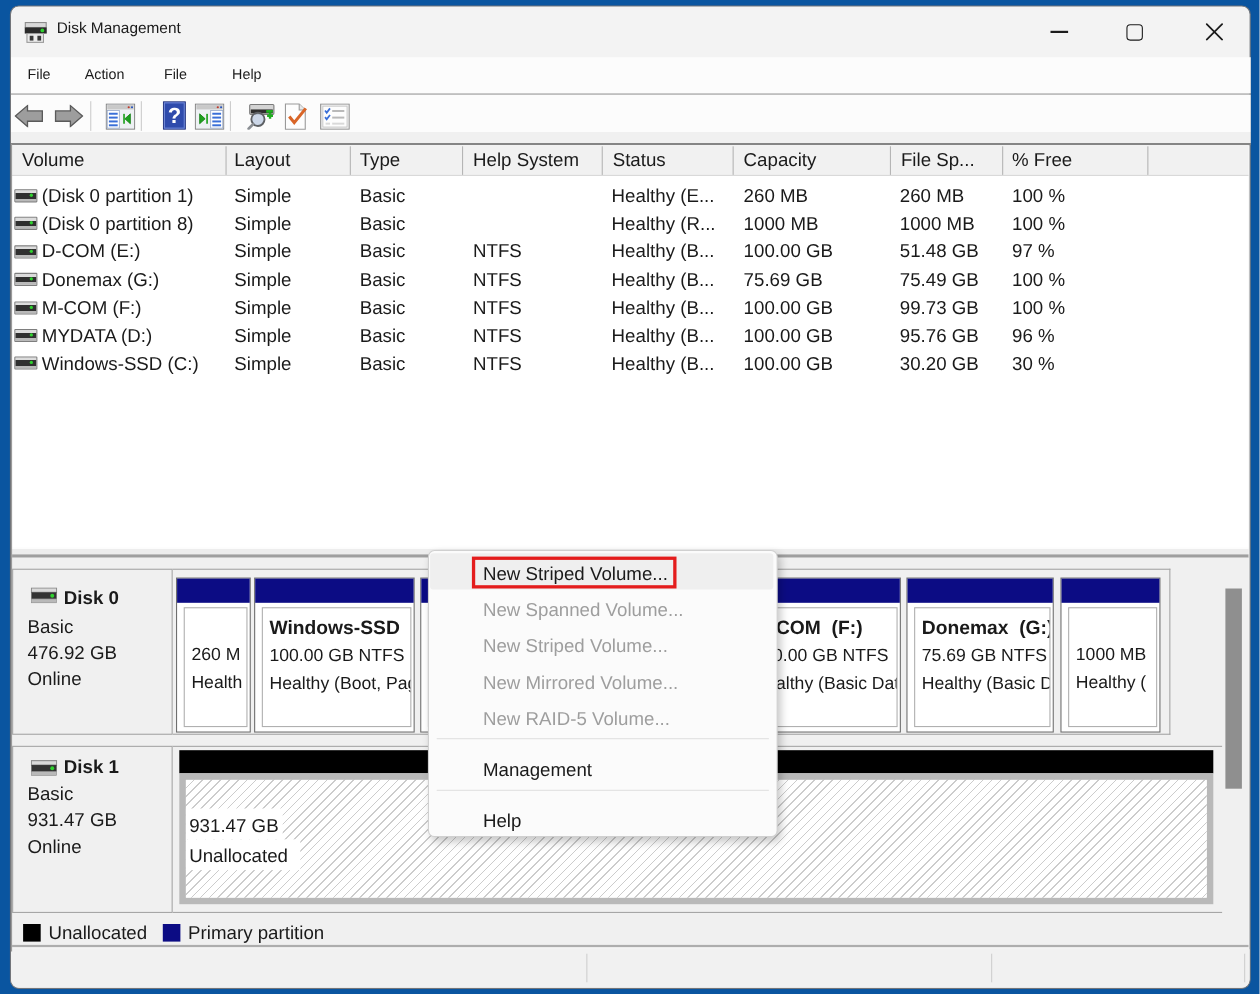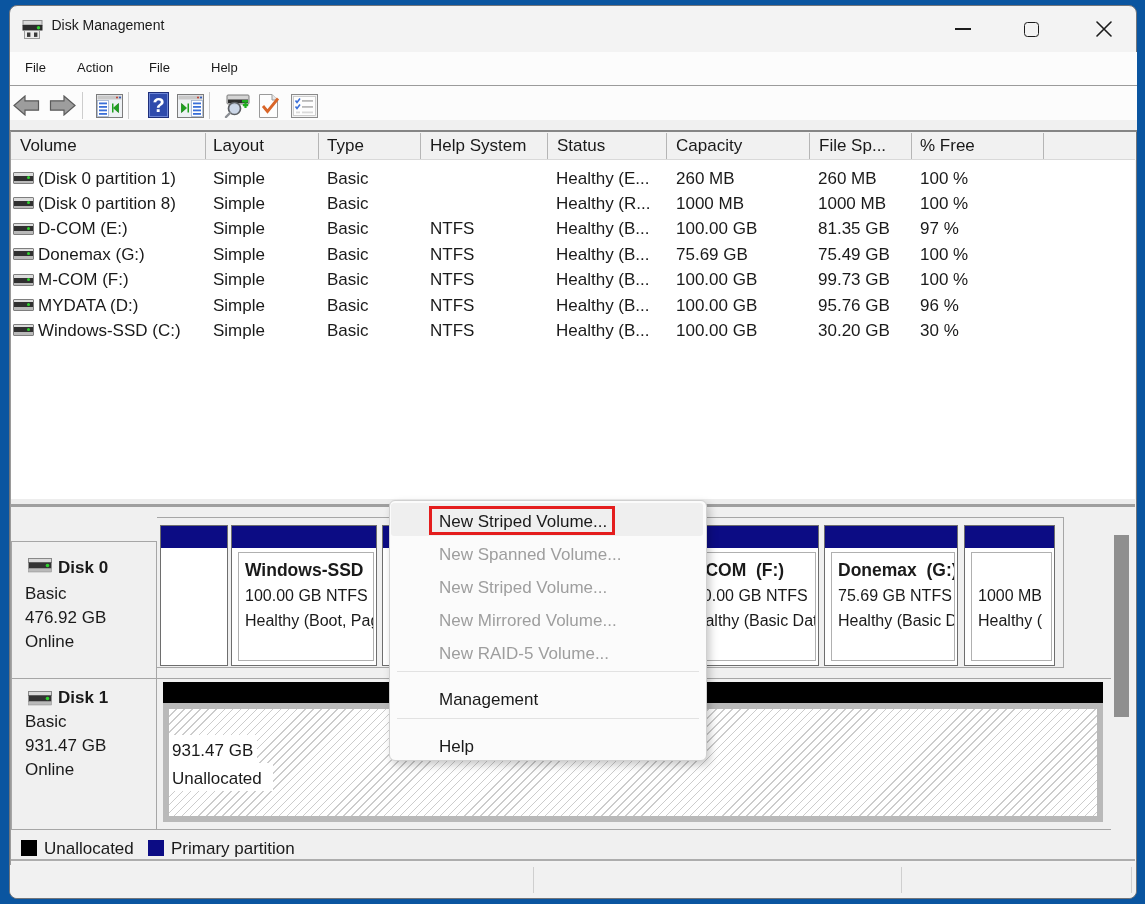--- a/index.html
+++ b/index.html
@@ -158,21 +158,21 @@
       <span class="c6">1000 MB</span>
       <span class="c7">100 %</span>
     </div>
 <div class="vrow" style="top:216.3px">
       <span class="c0">D-COM (E:)</span>
       <span class="c1">Simple</span>
       <span class="c2">Basic</span>
       <span class="c3">NTFS</span>
       <span class="c4">Healthy (B...</span>
       <span class="c5">100.00 GB</span>
-      <span class="c6">81.35 GB</span>
+      <span class="c6">51.48 GB</span>
       <span class="c7">97 %</span>
     </div>
 <div class="vrow" style="top:241.7px">
       <span class="c0">Donemax (G:)</span>
       <span class="c1">Simple</span>
       <span class="c2">Basic</span>
       <span class="c3">NTFS</span>
       <span class="c4">Healthy (B...</span>
       <span class="c5">75.69 GB</span>
       <span class="c6">75.49 GB</span>
@@ -211,35 +211,36 @@
 </div>
 
 <div class="a" style="left:11px;top:498px;width:1124px;height:1px;background:#ffffff"></div>
 <div class="a" style="left:11px;top:499px;width:1124px;height:5px;background:#ededed"></div>
 <div class="a" style="left:11px;top:504px;width:1124px;height:3px;background:#9f9f9f"></div>
 
 <div class="a" style="left:11px;top:507px;width:1124px;height:324px;background:#f0f0f0"></div>
 <div id="diskrows">
 
 <div class="a" style="left:157px;top:517px;width:907px;height:151px;border-top:1px solid #a6a6a6;border-right:1px solid #a6a6a6;border-bottom:1px solid #a6a6a6"></div>
-<div class="dlabel" style="top:541px;height:151px">
+<div class="dlabel" style="top:517px;height:151px">
   <svg style="position:absolute;left:16px;top:16px" width="24" height="15" viewBox="0 0 24 15">
         <rect x="0.5" y="0.5" width="23" height="4" fill="#d9d9d9" stroke="#888" stroke-width="1"></rect>
         <rect x="0.5" y="4.5" width="23" height="6" fill="#333"></rect>
         <circle cx="19.5" cy="7.5" r="1.8" fill="#2fd12f"></circle>
         <rect x="0.5" y="10.5" width="23" height="3.5" fill="#b9b9b9" stroke="#888" stroke-width="0.5"></rect>
       </svg>
   <div class="a" style="left:46px;top:16px;font-size:17px;font-weight:bold">Disk 0</div>
   <div class="a" style="left:13px;top:42px;font-size:17px">Basic</div>
   <div class="a" style="left:13px;top:66px;font-size:17px">476.92 GB</div>
   <div class="a" style="left:13px;top:90px;font-size:17px">Online</div>
 </div>
 
 <div class="part" style="left:160px;width:68px">
       <div class="bar"></div>
+      <div class="inner"><br>260 M<br>Health</div>
     </div>
 <div class="part" style="left:231px;width:146px">
       <div class="bar"></div>
       <div class="inner"><b>Windows-SSD&nbsp; (C:)</b><br>100.00 GB NTFS<br>Healthy (Boot, Page Fil</div>
     </div>
 <div class="part" style="left:382px;width:139px">
       <div class="bar"></div>
       <div class="inner"><b>MYDATA&nbsp; (D:)</b><br>100.00 GB NTFS<br>Healthy (Basic Data Pa</div>
     </div>
 <div class="part" style="left:526px;width:139px">

